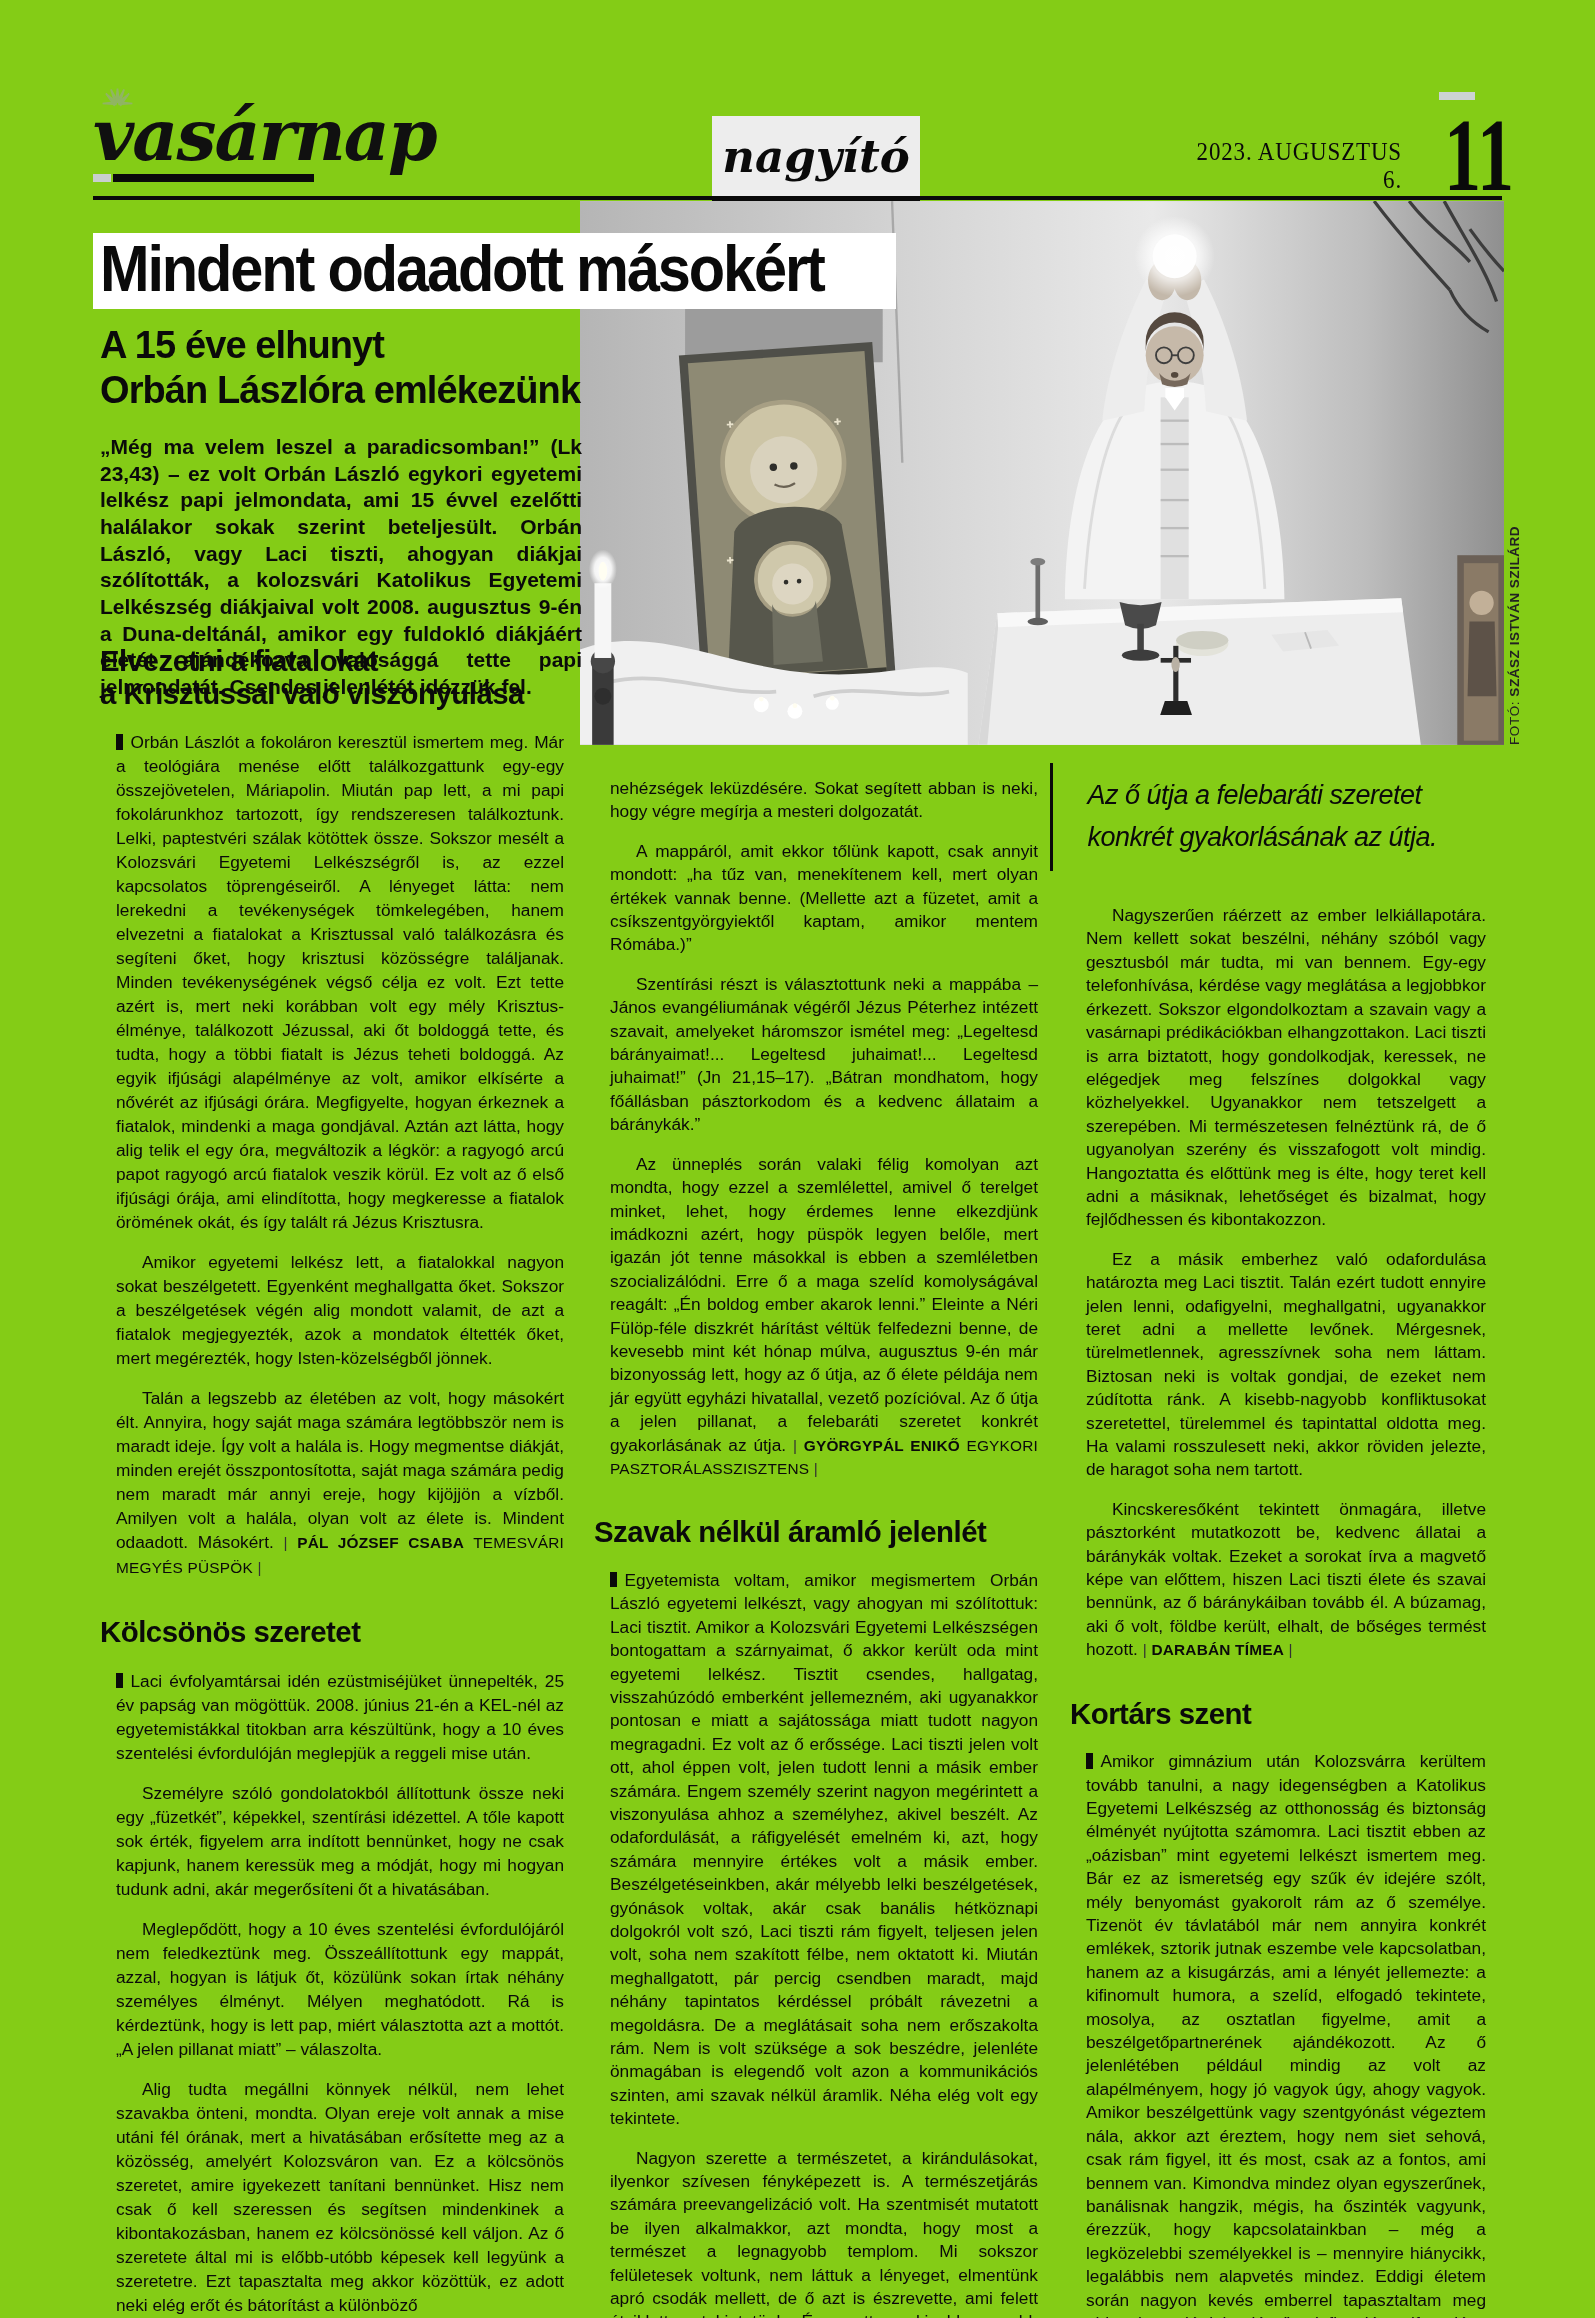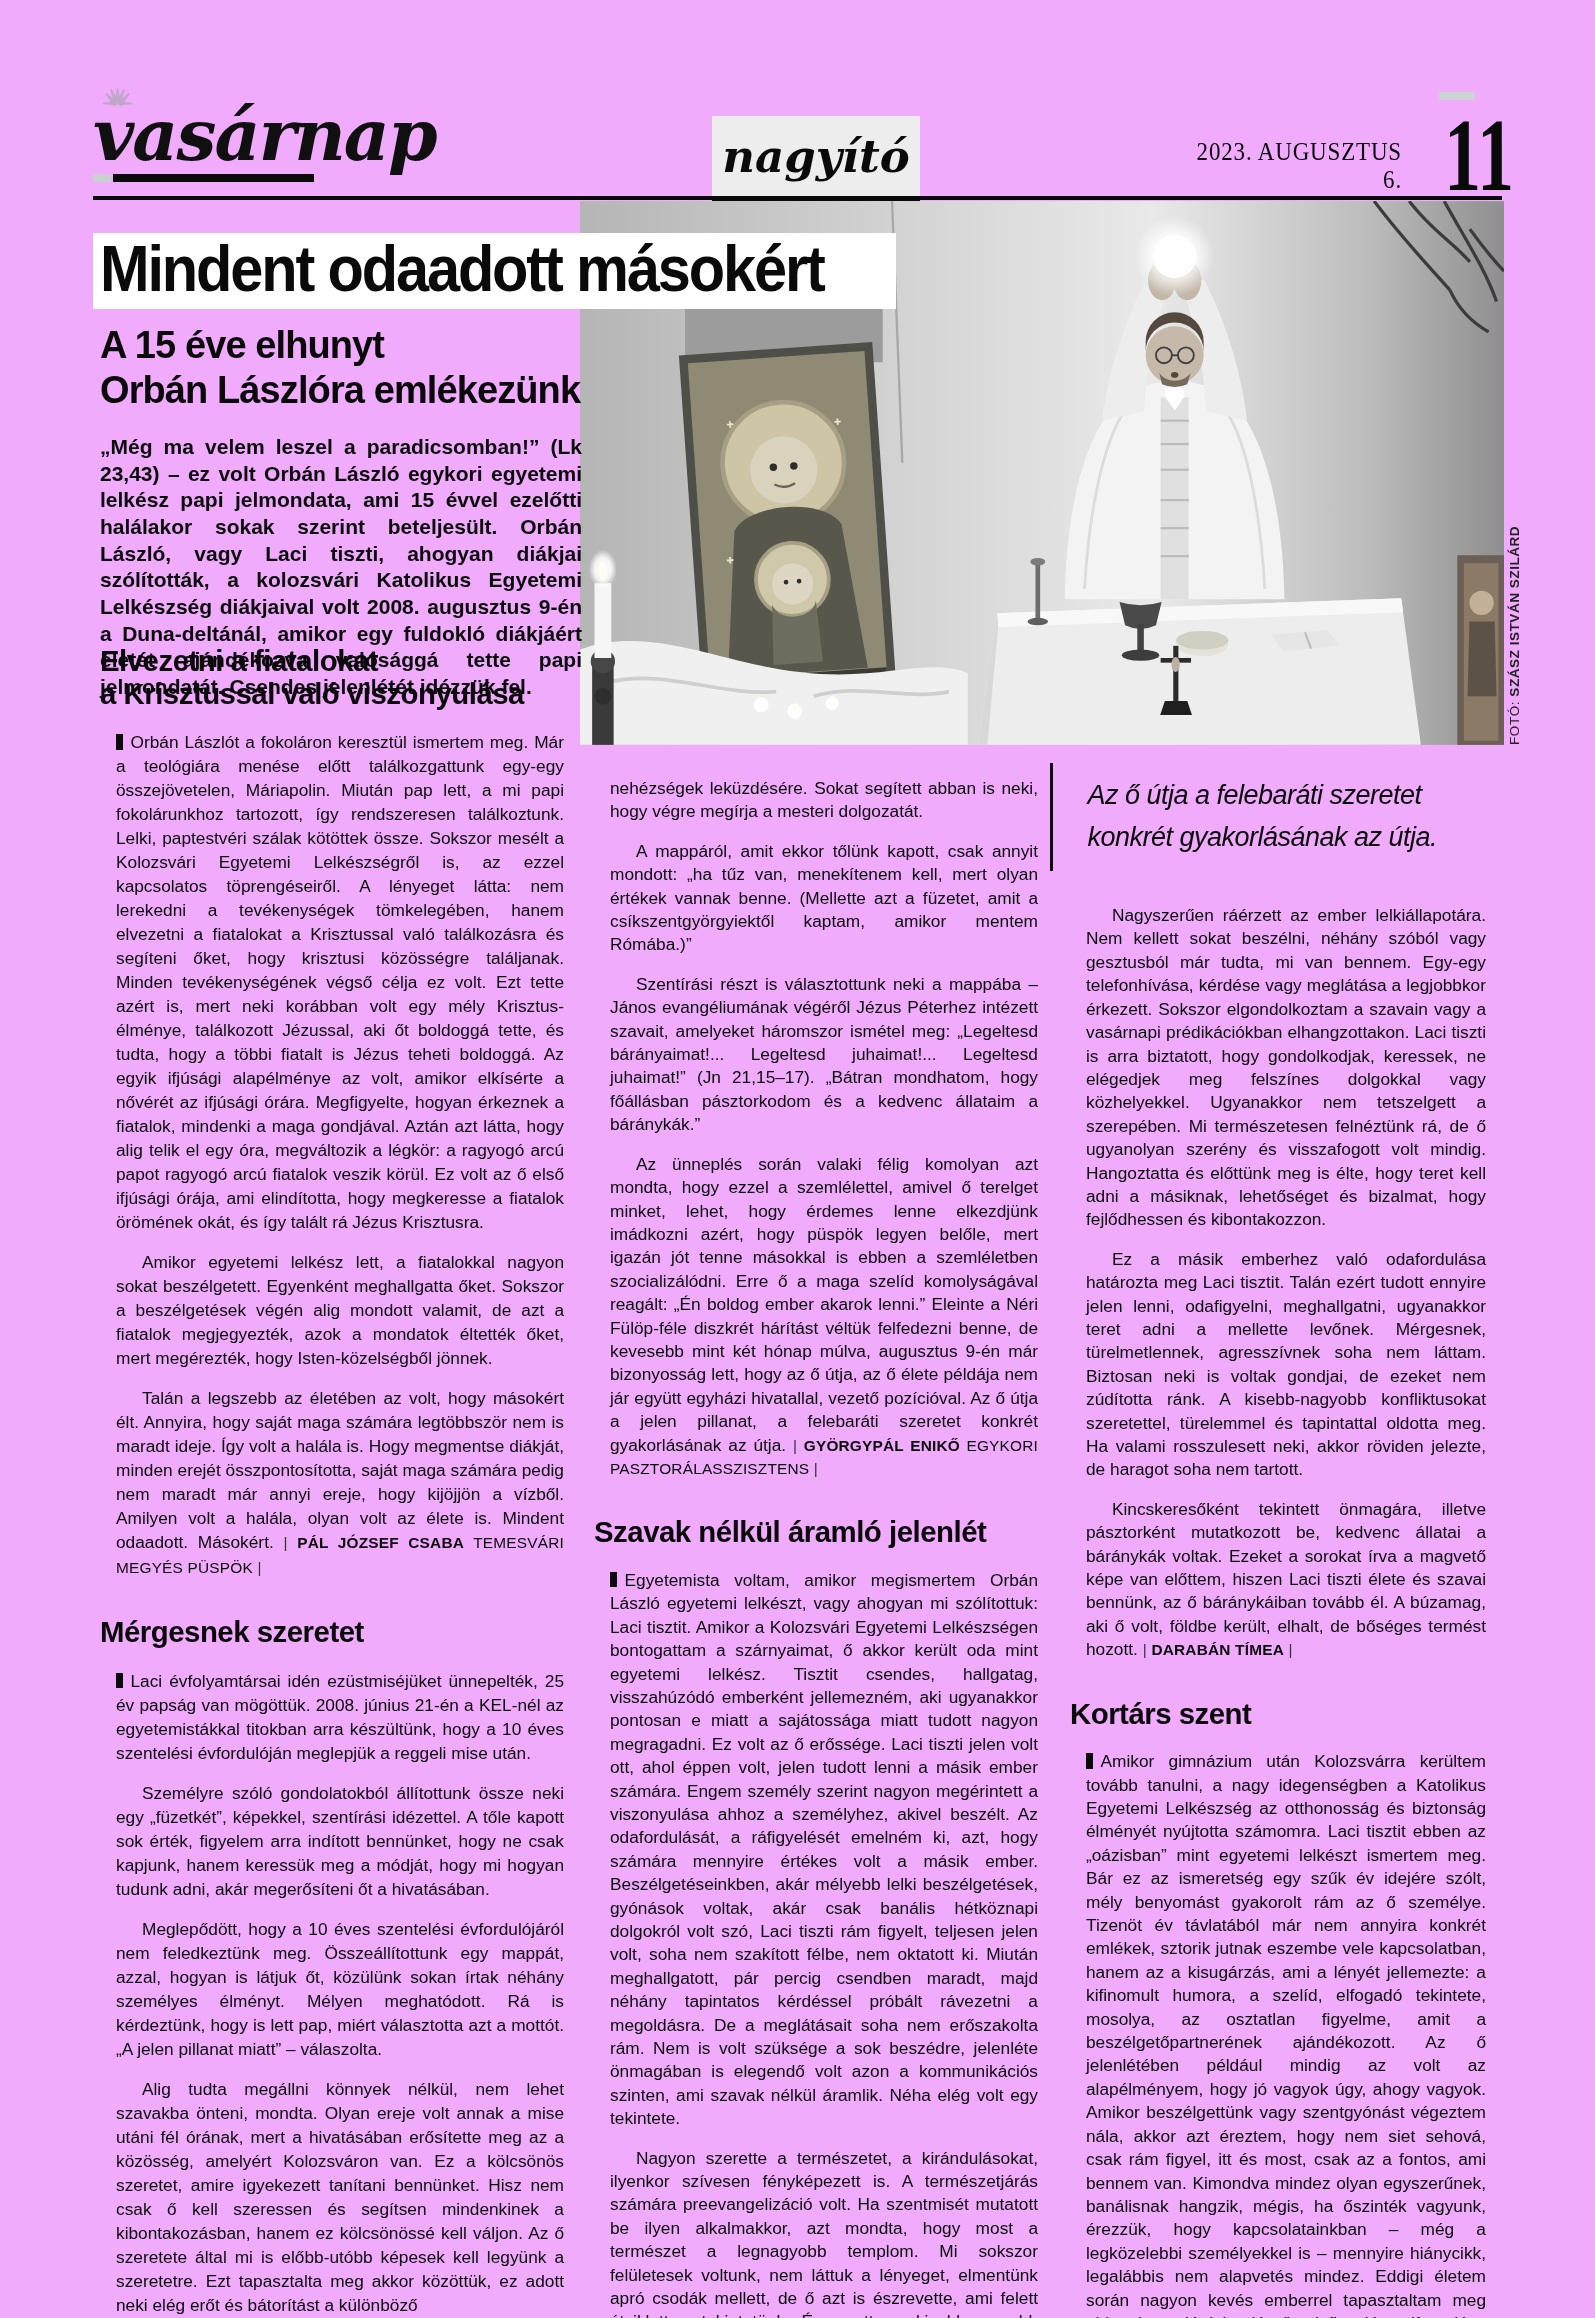--- a/index.html
+++ b/index.html
@@ -1,16 +1,16 @@
 <!DOCTYPE html>
 <html lang="hu" style="font-size:7.5px"><head>
 <meta charset="utf-8">
 <style>
   html,body{margin:0;padding:0;background:#888;}
-  #page{position:relative;width:1595px;height:2319px;background:#f0abfc;overflow:hidden;
+  #page{position:relative;width:1595px;height:2319px;background:#84cc16;overflow:hidden;
         font-family:"Liberation Sans",sans-serif;color:#0a0a0a;}
   
   #masthead{position:absolute;left:93px;top:100px;width:229px;}
   #logo{font-family:"DejaVu Serif",serif;font-style:italic;font-weight:bold;
         font-size:71px;line-height:1;letter-spacing:-1.9px;color:#101010;}
   .sun{position:absolute;left:8.4px;top:-13px;width:33px;height:33px;opacity:.55;}
   #logo-underline{display:flex;margin-top:2.8px;align-items:center;}
   #logo-underline .gray{width:18px;height:8px;background:#c9cfcf;margin-right:1.9px;}
   #logo-underline .black{width:201px;height:8px;background:#0a0a0a;}
   #section-box{position:absolute;left:712px;top:116px;width:208px;height:80px;background:#ededed;
@@ -245,21 +245,21 @@
   <div id="lead">„Még ma velem leszel a paradicsomban!” (Lk 23,43) – ez volt Orbán László egykori egyetemi lelkész papi jelmondata, ami 15 évvel ezelőtti halálakor sokak szerint beteljesült. Orbán László, vagy Laci tiszti, ahogyan diákjai szólították, a kolozsvári Katolikus Egyetemi Lelkészség diákjaival volt 2008. augusztus 9-én a Duna-deltánál, amikor egy fuldokló diákjáért életét ajándékozva valósággá tette papi jelmondatát. Csendes jelenlétét idézzük fel.</div>
 
   <div class="col" id="col1">
     <h2 class="sechead">Elvezetni a fiatalokat
 a Krisztussal való viszonyulása</h2>
     <p><span class="marker"></span><span>Orbán Lászlót a fokoláron keresztül ismertem meg. Már a teológiára menése előtt találkozgattunk egy-egy összejövetelen, Máriapolin. Miután pap lett, a mi papi fokolárunkhoz tartozott, így rendszeresen találkoztunk. Lelki, paptestvéri szálak kötöttek össze. Sokszor mesélt a Kolozsvári Egyetemi Lelkészségről is, az ezzel kapcsolatos töprengéseiről. A lényeget látta: nem lerekedni a tevékenységek tömkelegében, hanem elvezetni a fiatalokat a Krisztussal való találkozásra és segíteni őket, hogy krisztusi közösségre találjanak. Minden tevékenységének végső célja ez volt. Ezt tette azért is, mert neki korábban volt egy mély Krisztus-élménye, találkozott Jézussal, aki őt boldoggá tette, és tudta, hogy a többi fiatalt is Jézus teheti boldoggá. Az egyik ifjúsági alapélménye az volt, amikor elkísérte a nővérét az ifjúsági órára. Megfigyelte, hogyan érkeznek a fiatalok, mindenki a maga gondjával. Aztán azt látta, hogy alig telik el egy óra, megváltozik a légkör: a ragyogó arcú papot ragyogó arcú fiatalok veszik körül. Ez volt az ő első ifjúsági órája, ami elindította, hogy megkeresse a fiatalok örömének okát, és így talált rá Jézus Krisztusra.</span></p>
     <p class="ind"><span>Amikor egyetemi lelkész lett, a fiatalokkal nagyon sokat beszélgetett. Egyenként meghallgatta őket. Sokszor a beszélgetések végén alig mondott valamit, de azt a fiatalok megjegyezték, azok a mondatok éltették őket, mert megérezték, hogy Isten-közelségből jönnek.</span></p>
     <p class="ind"><span>Talán a legszebb az életében az volt, hogy másokért élt. Annyira, hogy saját maga számára legtöbbször nem is maradt ideje. Így volt a halála is. Hogy megmentse diákját, minden erejét összpontosította, saját maga számára pedig nem maradt már annyi ereje, hogy kijöjjön a vízből. Amilyen volt a halála, olyan volt az élete is. Mindent odaadott. Másokért.</span>
       <span class="sig"><span class="pipe">|</span> <b>PÁL JÓZSEF CSABA</b> <span>TEMESVÁRI MEGYÉS PÜSPÖK</span> <span class="pipe">|</span></span></p>
 
-    <h2 class="sechead mt">Mérgesnek szeretet</h2>
+    <h2 class="sechead mt">Kölcsönös szeretet</h2>
     <p><span class="marker"></span><span>Laci évfolyamtársai idén ezüstmiséjüket ünnepelték, 25 év papság van mögöttük. 2008. június 21-én a KEL-nél az egyetemistákkal titokban arra készültünk, hogy a 10 éves szentelési évfordulóján meglepjük a reggeli mise után.</span></p>
     <p class="ind"><span>Személyre szóló gondolatokból állítottunk össze neki egy „füzetkét”, képekkel, szentírási idézettel. A tőle kapott sok érték, figyelem arra indított bennünket, hogy ne csak kapjunk, hanem keressük meg a módját, hogy mi hogyan tudunk adni, akár megerősíteni őt a hivatásában.</span></p>
     <p class="ind"><span>Meglepődött, hogy a 10 éves szentelési évfordulójáról nem feledkeztünk meg. Összeállítottunk egy mappát, azzal, hogyan is látjuk őt, közülünk sokan írtak néhány személyes élményt. Mélyen meghatódott. Rá is kérdeztünk, hogy is lett pap, miért választotta azt a mottót. „A jelen pillanat miatt” – válaszolta.</span></p>
     <p class="ind"><span>Alig tudta megállni könnyek nélkül, nem lehet szavakba önteni, mondta. Olyan ereje volt annak a mise utáni fél órának, mert a hivatásában erősítette meg az a közösség, amelyért Kolozsváron van. Ez a kölcsönös szeretet, amire igyekezett tanítani bennünket. Hisz nem csak ő kell szeressen és segítsen mindenkinek a kibontakozásban, hanem ez kölcsönössé kell váljon. Az ő szeretete által mi is előbb-utóbb képesek kell legyünk a szeretetre. Ezt tapasztalta meg akkor közöttük, ez adott neki elég erőt és bátorítást a különböző</span></p>
   </div>
 
   <div class="col" id="col2">
     <p><span>nehézségek leküzdésére. Sokat segített abban is neki, hogy végre megírja a mesteri dolgozatát.</span></p>
     <p class="ind"><span>A mappáról, amit ekkor tőlünk kapott, csak annyit mondott: „ha tűz van, menekítenem kell, mert olyan értékek vannak benne. (Mellette azt a füzetet, amit a csíkszentgyörgyiektől kaptam, amikor mentem Rómába.)”</span></p>
     <p class="ind"><span>Szentírási részt is választottunk neki a mappába – János evangéliumának végéről Jézus Péterhez intézett szavait, amelyeket háromszor ismétel meg: „Legeltesd bárányaimat!... Legeltesd juhaimat!... Legeltesd juhaimat!” (Jn 21,15–17). „Bátran mondhatom, hogy főállásban pásztorkodom és a kedvenc állataim a báránykák.”</span></p>

